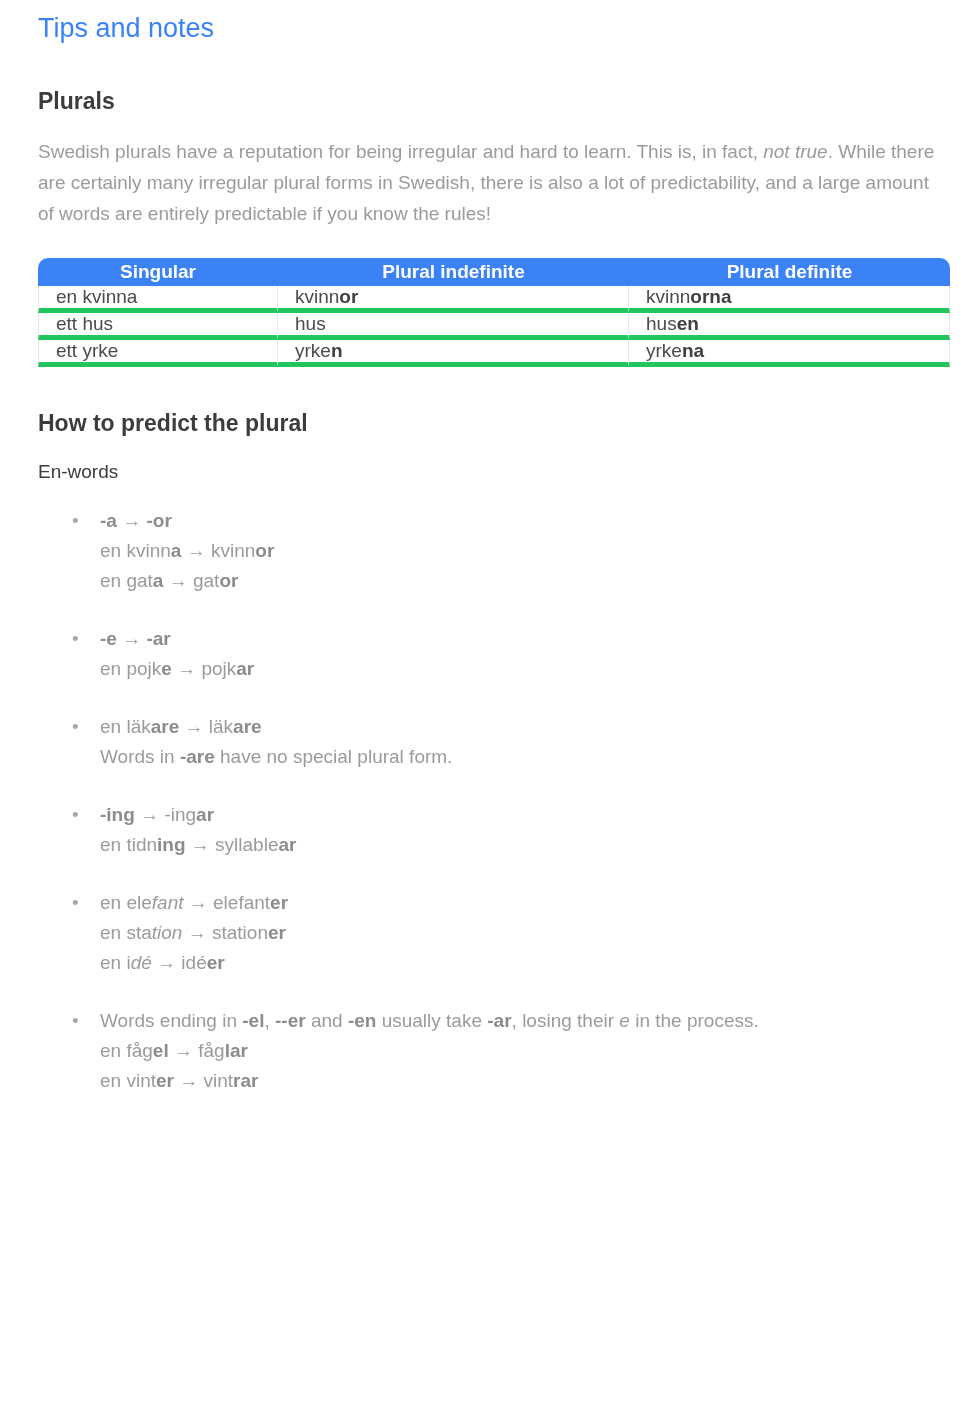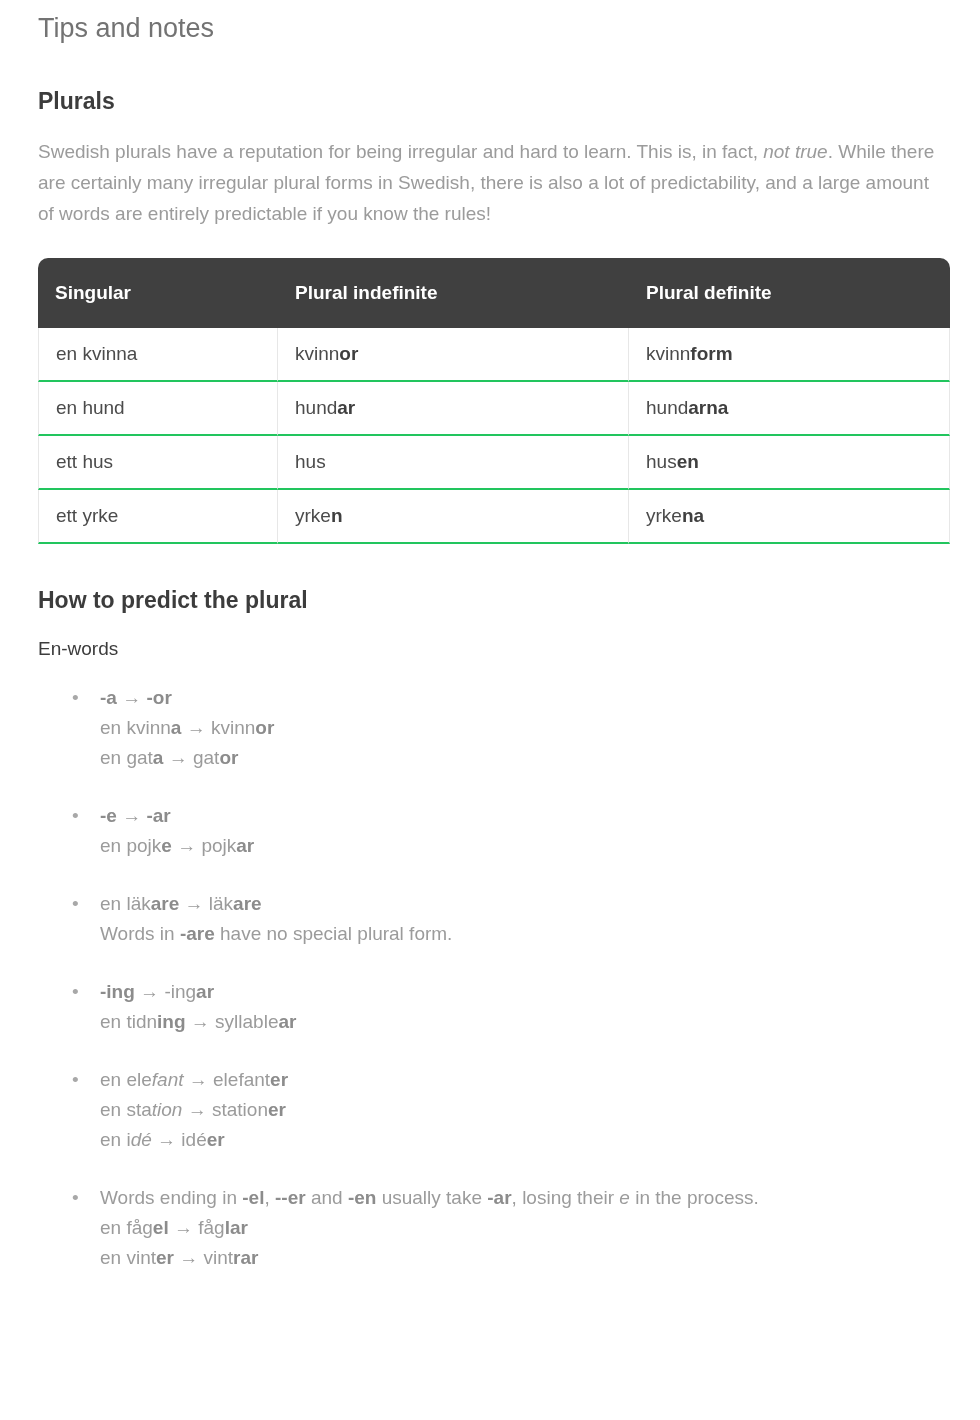--- a/index.html
+++ b/index.html
@@ -9,21 +9,21 @@
     font-family: "Liberation Sans", "DejaVu Sans", sans-serif;
     color: #9b9b9b;
     box-sizing: border-box;
   }
   .page { padding: 12px 30px 30px 38px; box-sizing: border-box; }
 
   .page-title {
     font-size: 27px;
     line-height: 33px;
     font-weight: 400;
-    color: #737373;
+    color: #3b82f6;
     margin: 0;
   }
   .section-heading {
     font-size: 23px;
     line-height: 28px;
     font-weight: 700;
     color: #3c3c3c;
     margin: 42px 0 0 0;
   }
   .sub-heading {
@@ -44,34 +44,34 @@
   .body-paragraph em { font-style: italic; }
 
   table.plural-table {
     margin-top: 29px;
     width: 912px;
     border-collapse: separate;
     border-spacing: 0;
     table-layout: fixed;
   }
   .plural-table th {
-    background: #404040;
+    background: #3b82f6;
     color: #ffffff;
     font-weight: 700;
     font-size: 19px;
-    text-align: left;
-    padding: 24px 17px;
+    text-align: center;
+    padding: 3px 17px;
   }
   .plural-table th:first-child { border-top-left-radius: 10px; }
   .plural-table th:last-child  { border-top-right-radius: 10px; }
   .plural-table td {
     font-size: 19px;
     color: #4b4b4b;
-    padding: 15px 17px;
-    border-bottom: 2px solid #22c55e;
+    padding: 0 17px;
+    border-bottom: 5px solid #22c55e;
     border-right: 1px solid #e7e7e7;
     background: #ffffff;
   }
   .plural-table td:first-child { border-left: 1px solid #e7e7e7; }
   .plural-table strong { font-weight: 700; color: #3f3f3f; }
 
   ul.rules-list {
     list-style: none;
     margin: 22px 0 0 0;
     padding: 0 0 0 34px;
@@ -117,26 +117,21 @@
         <tr>
           <th>Singular</th>
           <th>Plural indefinite</th>
           <th>Plural definite</th>
         </tr>
       </thead>
       <tbody id="table-body">
           <tr>
             <td><span>en kvinna</span></td>
             <td><span>kvinn</span><strong>or</strong></td>
-            <td><span>kvinn</span><strong>form</strong></td>
-          </tr>
-          <tr>
-            <td><span>en hund</span></td>
-            <td><span>hund</span><strong>ar</strong></td>
-            <td><span>hund</span><strong>arna</strong></td>
+            <td><span>kvinn</span><strong>orna</strong></td>
           </tr>
           <tr>
             <td><span>ett hus</span></td>
             <td><span>hus</span></td>
             <td><span>hus</span><strong>en</strong></td>
           </tr>
           <tr>
             <td><span>ett yrke</span></td>
             <td><span>yrke</span><strong>n</strong></td>
             <td><span>yrke</span><strong>na</strong></td>

